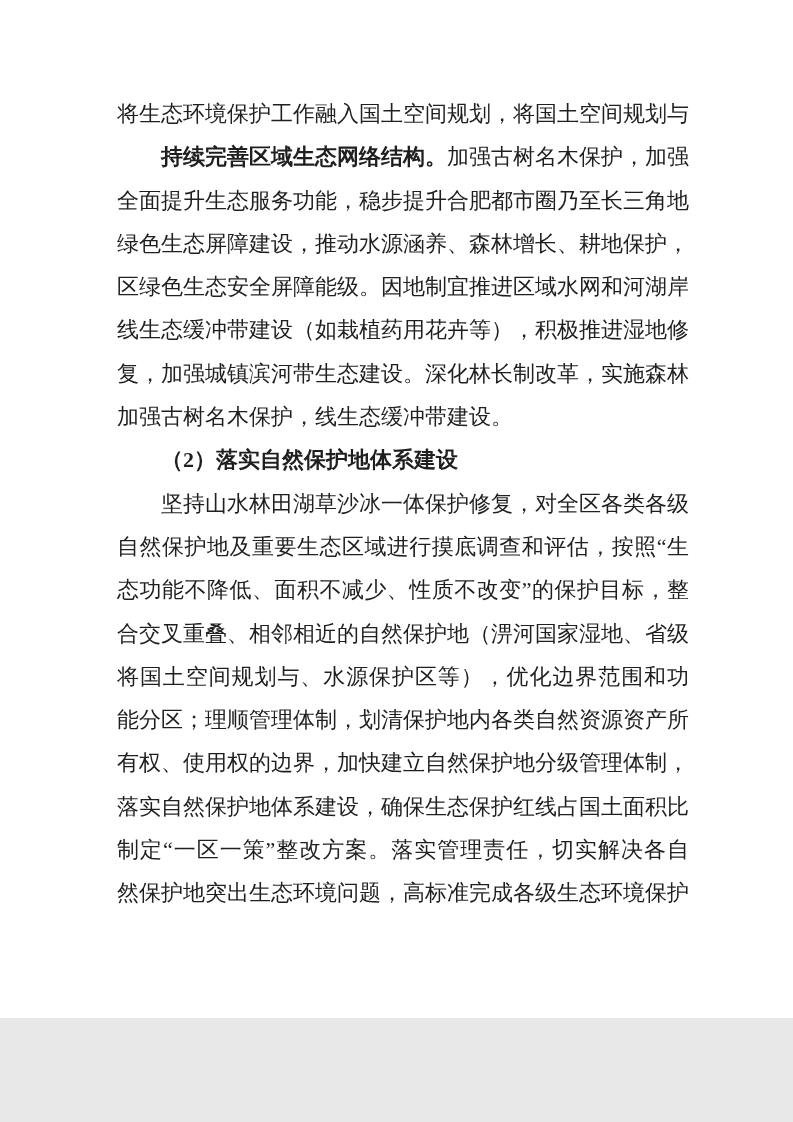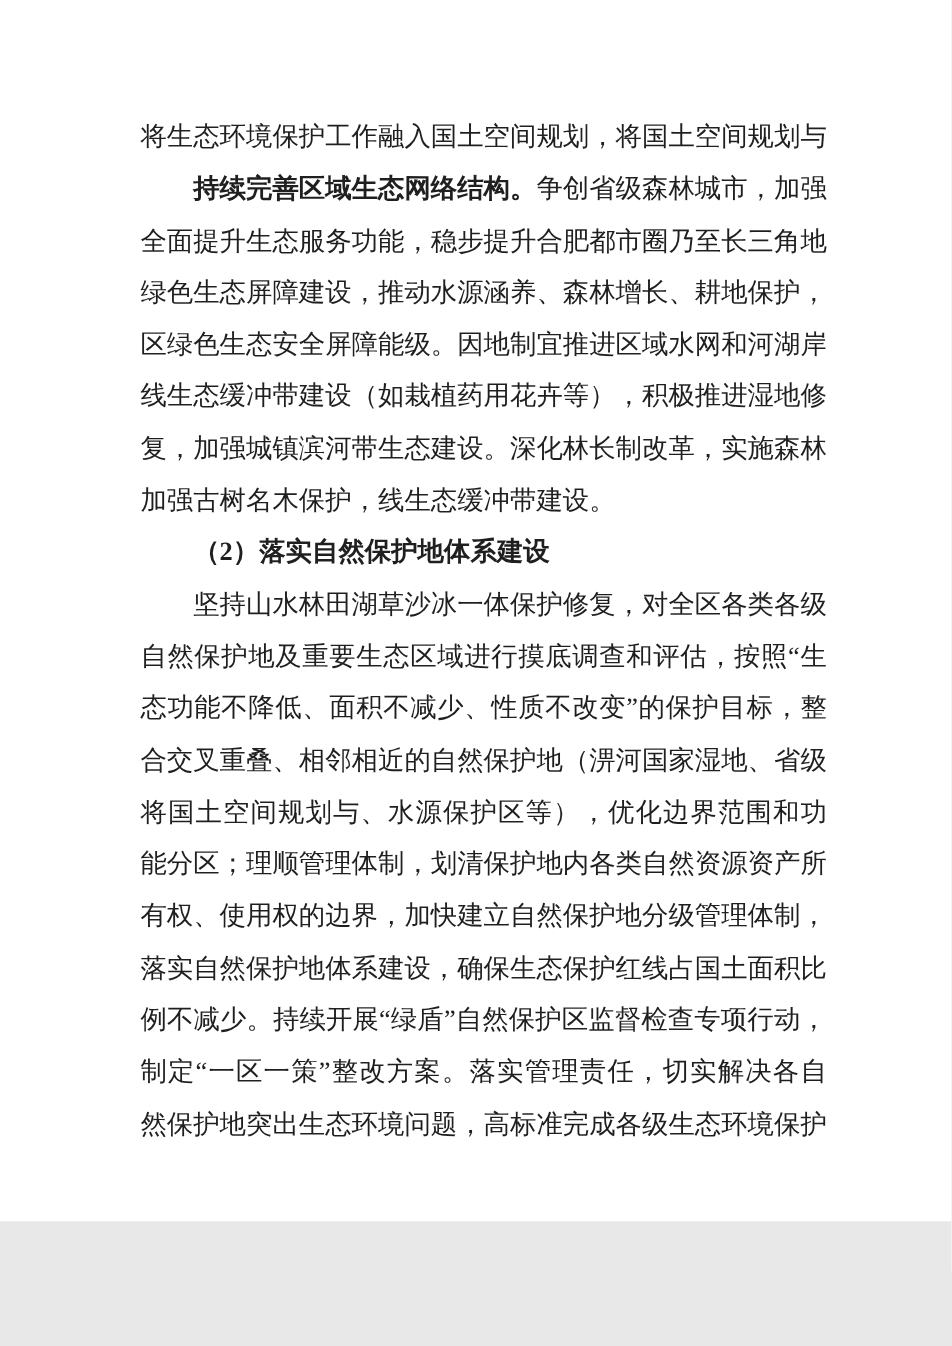--- a/index.html
+++ b/index.html
@@ -47,34 +47,33 @@
     line-height: 18px;
     color: #1f1f1f;
   }
 </style>
 </head>
 <body>
 
 <div class="page">
   <div class="text-body">
       <div class="line fill"><span class="seg">将生态环境保护工作融入国土空间规划，将国土空间规划与</span></div>
-      <div class="line fill"><span class="seg">　　</span><span class="seg bold">持续完善区域生态网络结构。</span><span class="seg">争创省级森林城市，加强</span></div>
+      <div class="line fill"><span class="seg">　　</span><span class="seg bold">持续完善区域生态网络结构。</span><span class="seg">加强古树名木保护，加强</span></div>
       <div class="line fill"><span class="seg">全面提升生态服务功能，稳步提升合肥都市圈乃至长三角地</span></div>
       <div class="line fill"><span class="seg">绿色生态屏障建设，推动水源涵养、森林增长、耕地保护，</span></div>
       <div class="line fill"><span class="seg">区绿色生态安全屏障能级。因地制宜推进区域水网和河湖岸</span></div>
       <div class="line fill"><span class="seg">线生态缓冲带建设（如栽植药用花卉等），积极推进湿地修</span></div>
       <div class="line fill"><span class="seg">复，加强城镇滨河带生态建设。深化林长制改革，实施森林</span></div>
       <div class="line"><span class="seg">加强古树名木保护，线生态缓冲带建设。</span></div>
       <div class="line"><span class="seg">　　</span><span class="seg bold">（2）落实自然保护地体系建设</span></div>
       <div class="line fill"><span class="seg">　　坚持山水林田湖草沙冰一体保护修复，对全区各类各级</span></div>
       <div class="line fill"><span class="seg">自然保护地及重要生态区域进行摸底调查和评估，按照“生</span></div>
       <div class="line fill"><span class="seg">态功能不降低、面积不减少、性质不改变”的保护目标，整</span></div>
       <div class="line fill"><span class="seg">合交叉重叠、相邻相近的自然保护地（淠河国家湿地、省级</span></div>
       <div class="line fill"><span class="seg">将国土空间规划与、水源保护区等），优化边界范围和功</span></div>
       <div class="line fill"><span class="seg">能分区；理顺管理体制，划清保护地内各类自然资源资产所</span></div>
       <div class="line fill"><span class="seg">有权、使用权的边界，加快建立自然保护地分级管理体制，</span></div>
       <div class="line fill"><span class="seg">落实自然保护地体系建设，确保生态保护红线占国土面积比</span></div>
-      <div class="line fill"><span class="seg">例不减少。持续开展“绿盾”自然保护区监督检查专项行动，</span></div>
       <div class="line fill"><span class="seg">制定“一区一策”整改方案。落实管理责任，切实解决各自</span></div>
       <div class="line fill"><span class="seg">然保护地突出生态环境问题，高标准完成各级生态环境保护</span></div>
     </div>
   <div class="page-number">44</div>
 </div>
 
 </body></html>

